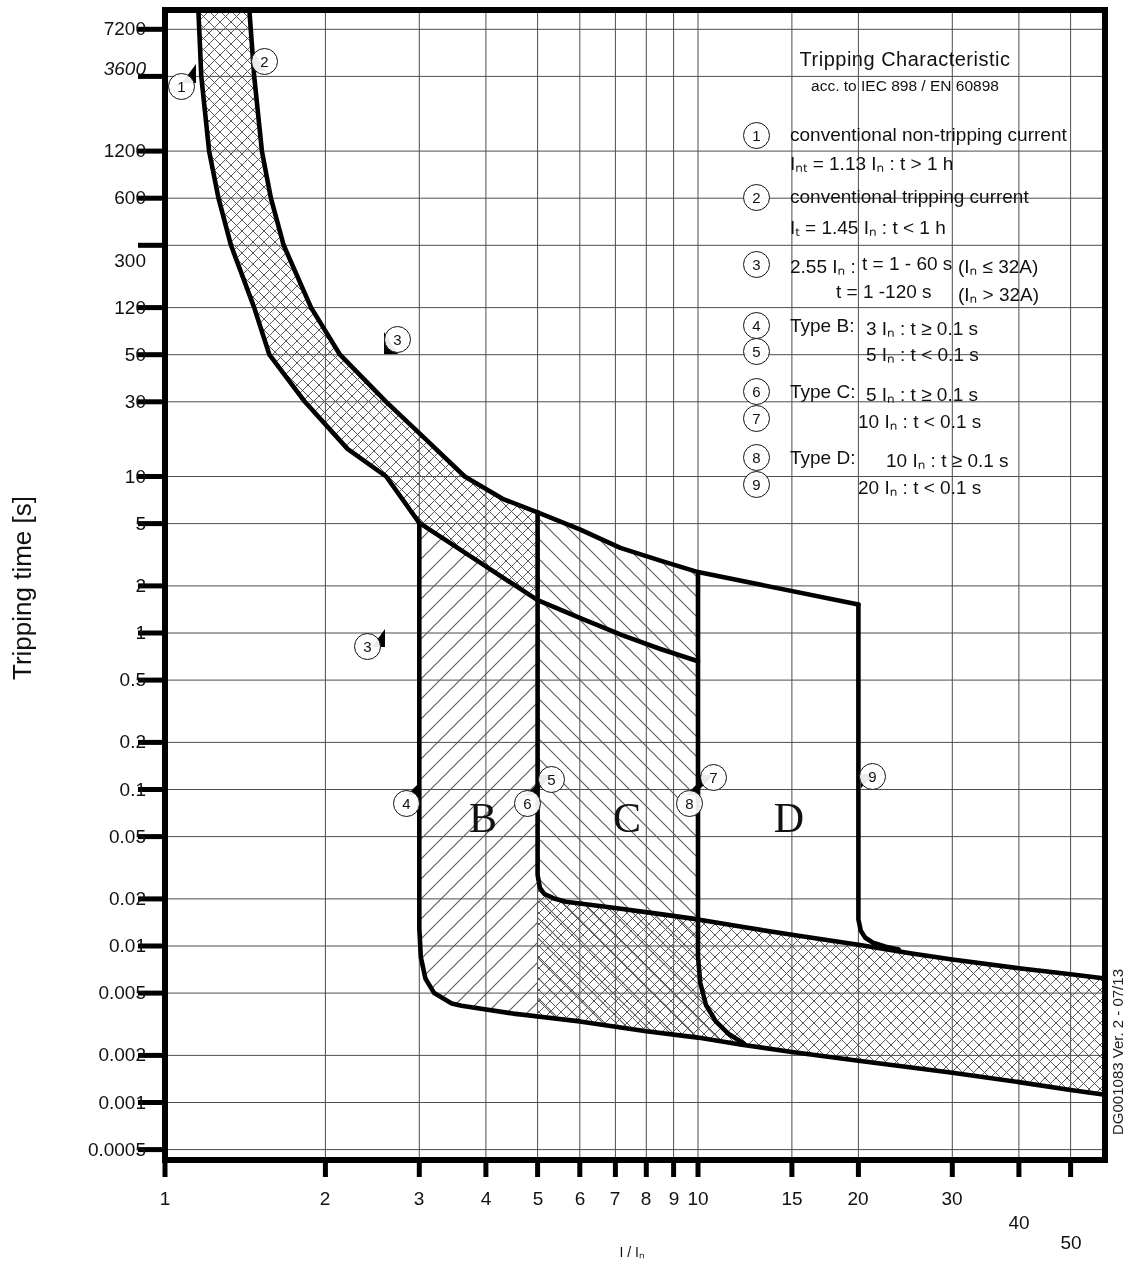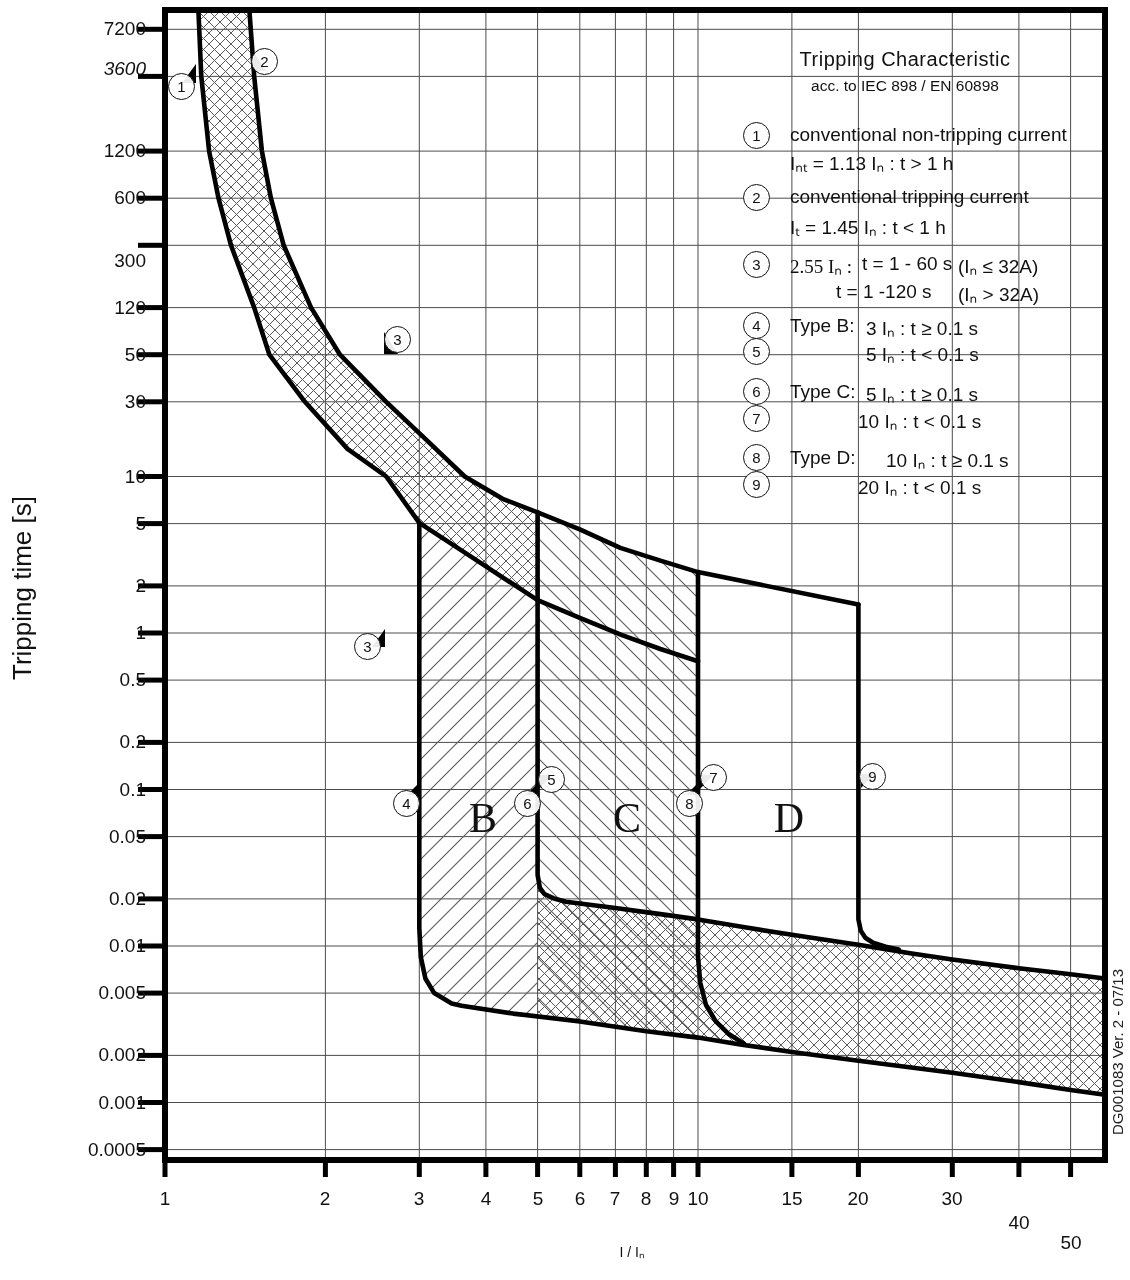--- a/index.html
+++ b/index.html
@@ -189,21 +189,21 @@
       <div class="xtick" style="left: 1041px; top: 1232px;">50</div>
     </div>
   <div id="legend">
       <div class="circ" style="left: 743px; top: 122px;">1</div>
       <div class="legend-row" style="left: 790px; top: 124px;">conventional non-tripping current</div>
       <div class="legend-row" style="left: 790px; top: 150px;">Iₙₜ = 1.13 Iₙ :  t &gt; 1 h</div>
       <div class="circ" style="left: 743px; top: 184px;">2</div>
       <div class="legend-row" style="left: 790px; top: 186px;">conventional tripping current</div>
       <div class="legend-row" style="left: 790px; top: 214px;">Iₜ = 1.45 Iₙ :  t &lt; 1 h</div>
       <div class="circ" style="left: 743px; top: 251px;">3</div>
-      <div class="legend-row" style="left: 790px; top: 253px; font-family: Liberation Serif, serif;">2.55 Iₙ :</div>
+      <div class="legend-row" style="left: 790px; top: 253px;">2.55 Iₙ :</div>
       <div class="legend-row" style="left: 862px; top: 253px;">t = 1 - 60 s</div>
       <div class="legend-row" style="left: 958px; top: 253px;">(Iₙ ≤ 32A)</div>
       <div class="legend-row" style="left: 836px; top: 281px;">t = 1 -120 s</div>
       <div class="legend-row" style="left: 958px; top: 281px;">(Iₙ &gt; 32A)</div>
       <div class="circ" style="left: 743px; top: 312px;">4</div>
       <div class="legend-row" style="left: 790px; top: 315px;">Type B:</div>
       <div class="legend-row" style="left: 866px; top: 315px;">3 Iₙ  : t ≥ 0.1 s</div>
       <div class="circ" style="left: 743px; top: 338px;">5</div>
       <div class="legend-row" style="left: 866px; top: 341px;">5 Iₙ  : t &lt; 0.1 s</div>
       <div class="circ" style="left: 743px; top: 378px;">6</div>

